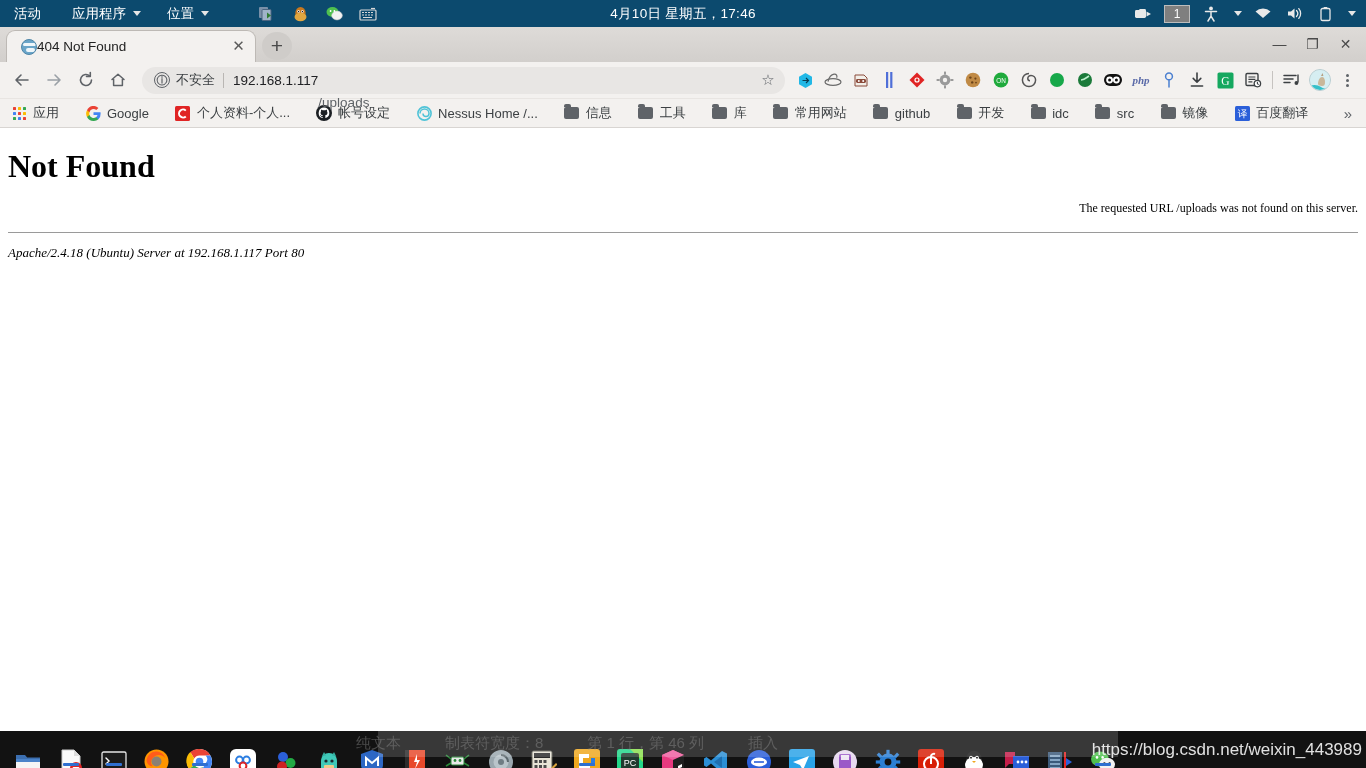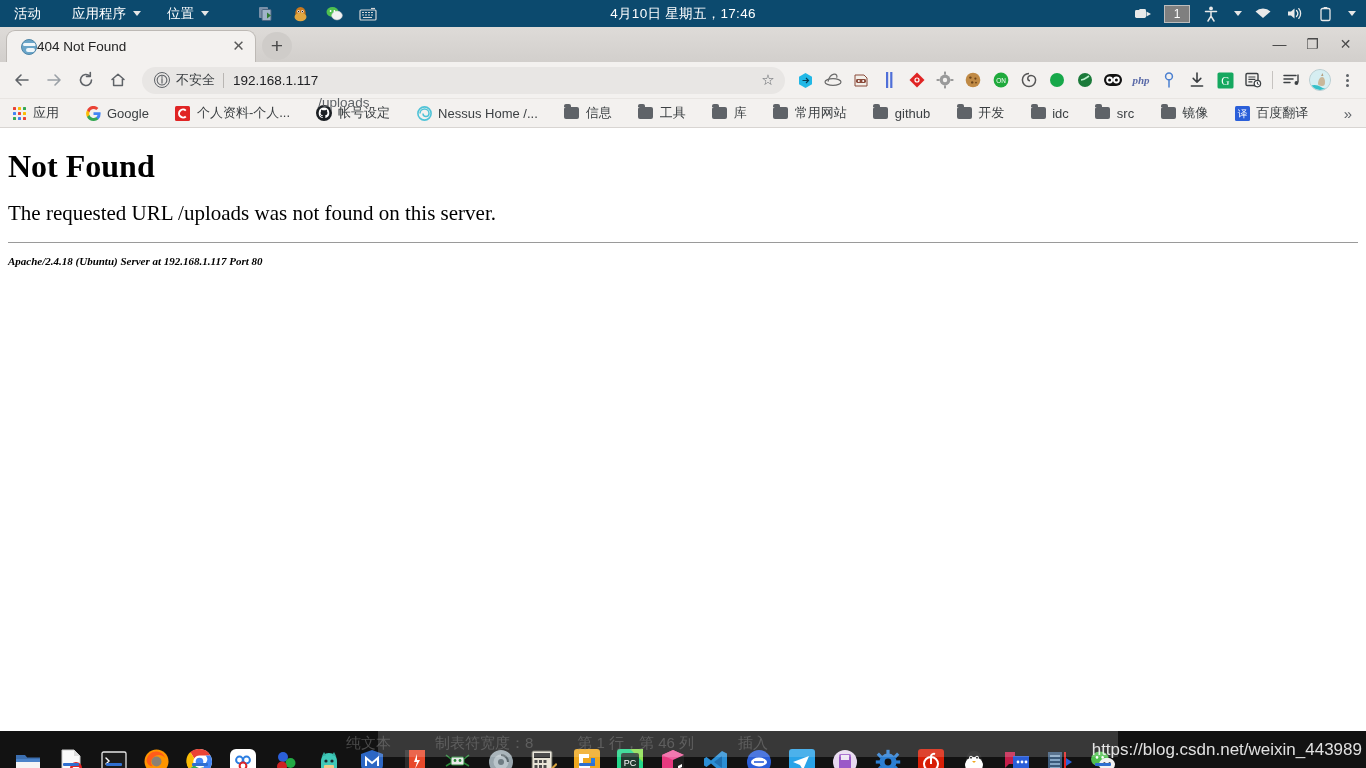--- a/index.html
+++ b/index.html
@@ -209,23 +209,23 @@
     height: 603px;
     padding: 8px 8px 0 8px;
     font-family: "Liberation Serif", serif;
     color: #000;
     overflow: hidden;
   }
   .page h1 {
     font-size: 32px; font-weight: bold; margin: 12px 0 16px 0;
     font-family: "Liberation Serif", serif;
   }
-  .page p { font-size: 21px; margin: 0 0 14px 0; }
+  .page p { font-size: 12px; margin: 0 0 14px 0; text-align: right; }
   .page hr { border: none; border-top: 1px solid #9a9a9a; margin: 16px 0 12px 0; }
-  .page address { font-style: italic; font-size: 11px; font-weight: bold; }
+  .page address { font-style: italic; font-size: 13px; }
 
   
   .dock {
     position: absolute; left: 0; top: 731px;
     width: 1366px; height: 37px;
     background: #121212;
     display: flex; align-items: center;
     padding-left: 6px; gap: 0px;
   }
   .dock-item {
@@ -238,21 +238,21 @@
     position: absolute; bottom: 2px; left: 50%; transform: translateX(-50%);
     width: 16px; height: 3px; background: #2f6fd0; border-radius: 1px;
   }
   .dock-watermark {
     position: absolute; right: 4px; bottom: 8px;
     color: #f0f0f0; font-size: 17px; opacity: .93;
     font-family: "Liberation Sans", sans-serif;
     white-space: nowrap; pointer-events: none;
   }
   .editor-ghost {
-    position: absolute; left: 346px; top: 732px;
+    position: absolute; left: 356px; top: 732px;
     width: 760px; height: 22px;
     color: #8d8d8d; opacity: .45; font-size: 15px;
     display: flex; align-items: center; gap: 44px;
     pointer-events: none;
   }
   .ghost-band {
     position: absolute; left: 378px; top: 731px;
     width: 740px; height: 26px;
     background: rgba(255,255,255,0.16);
     pointer-events: none;

